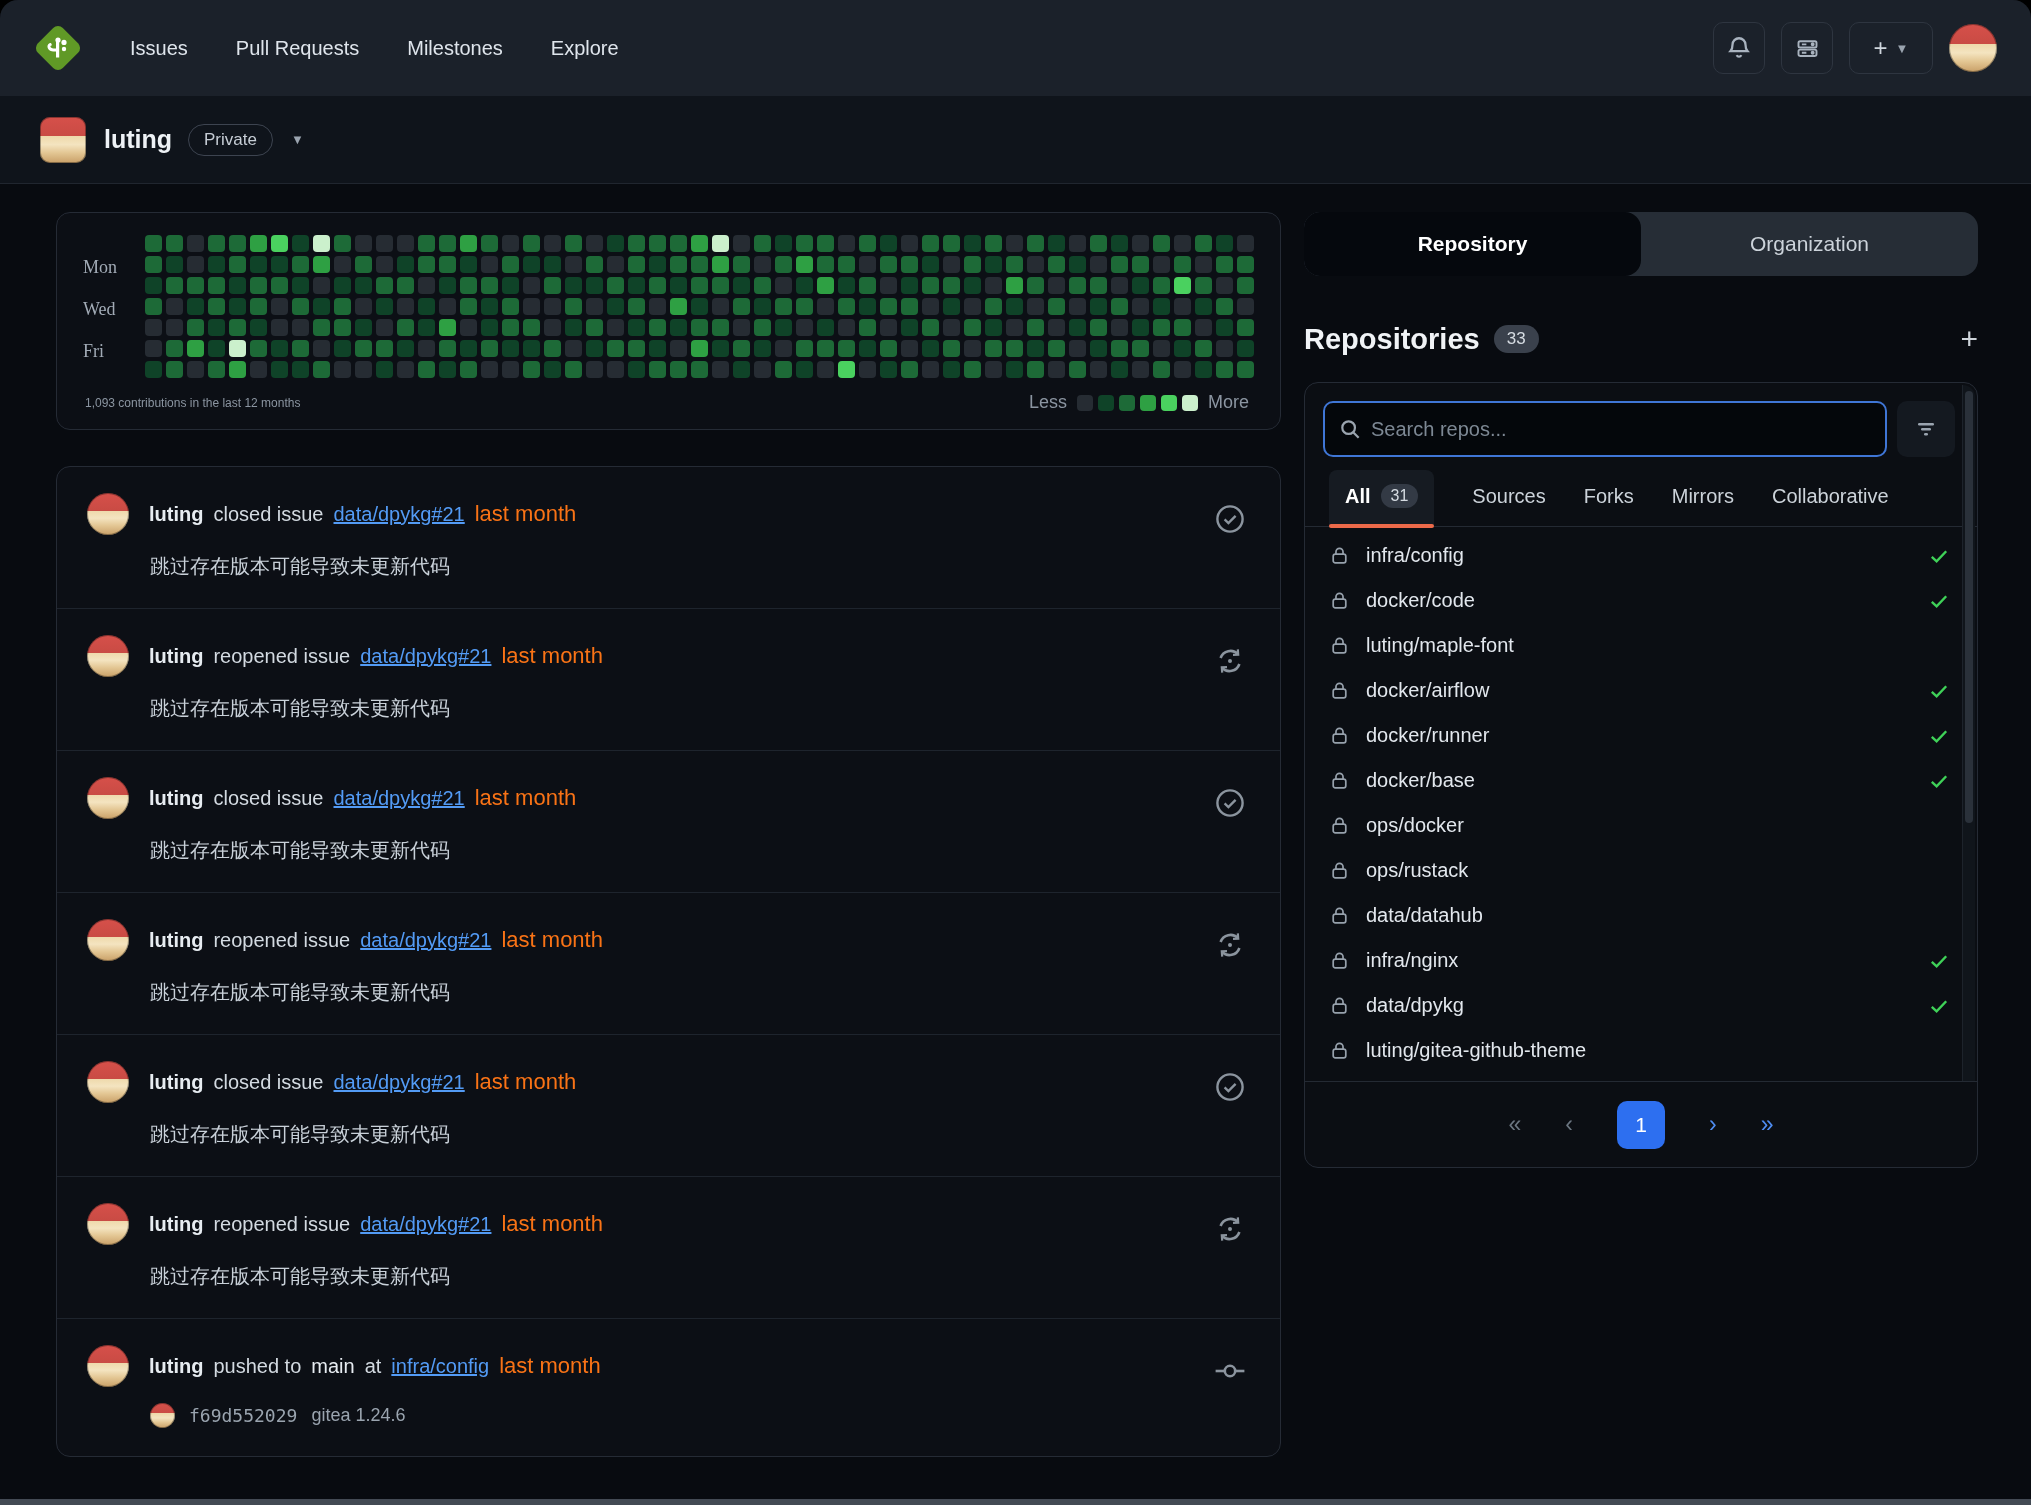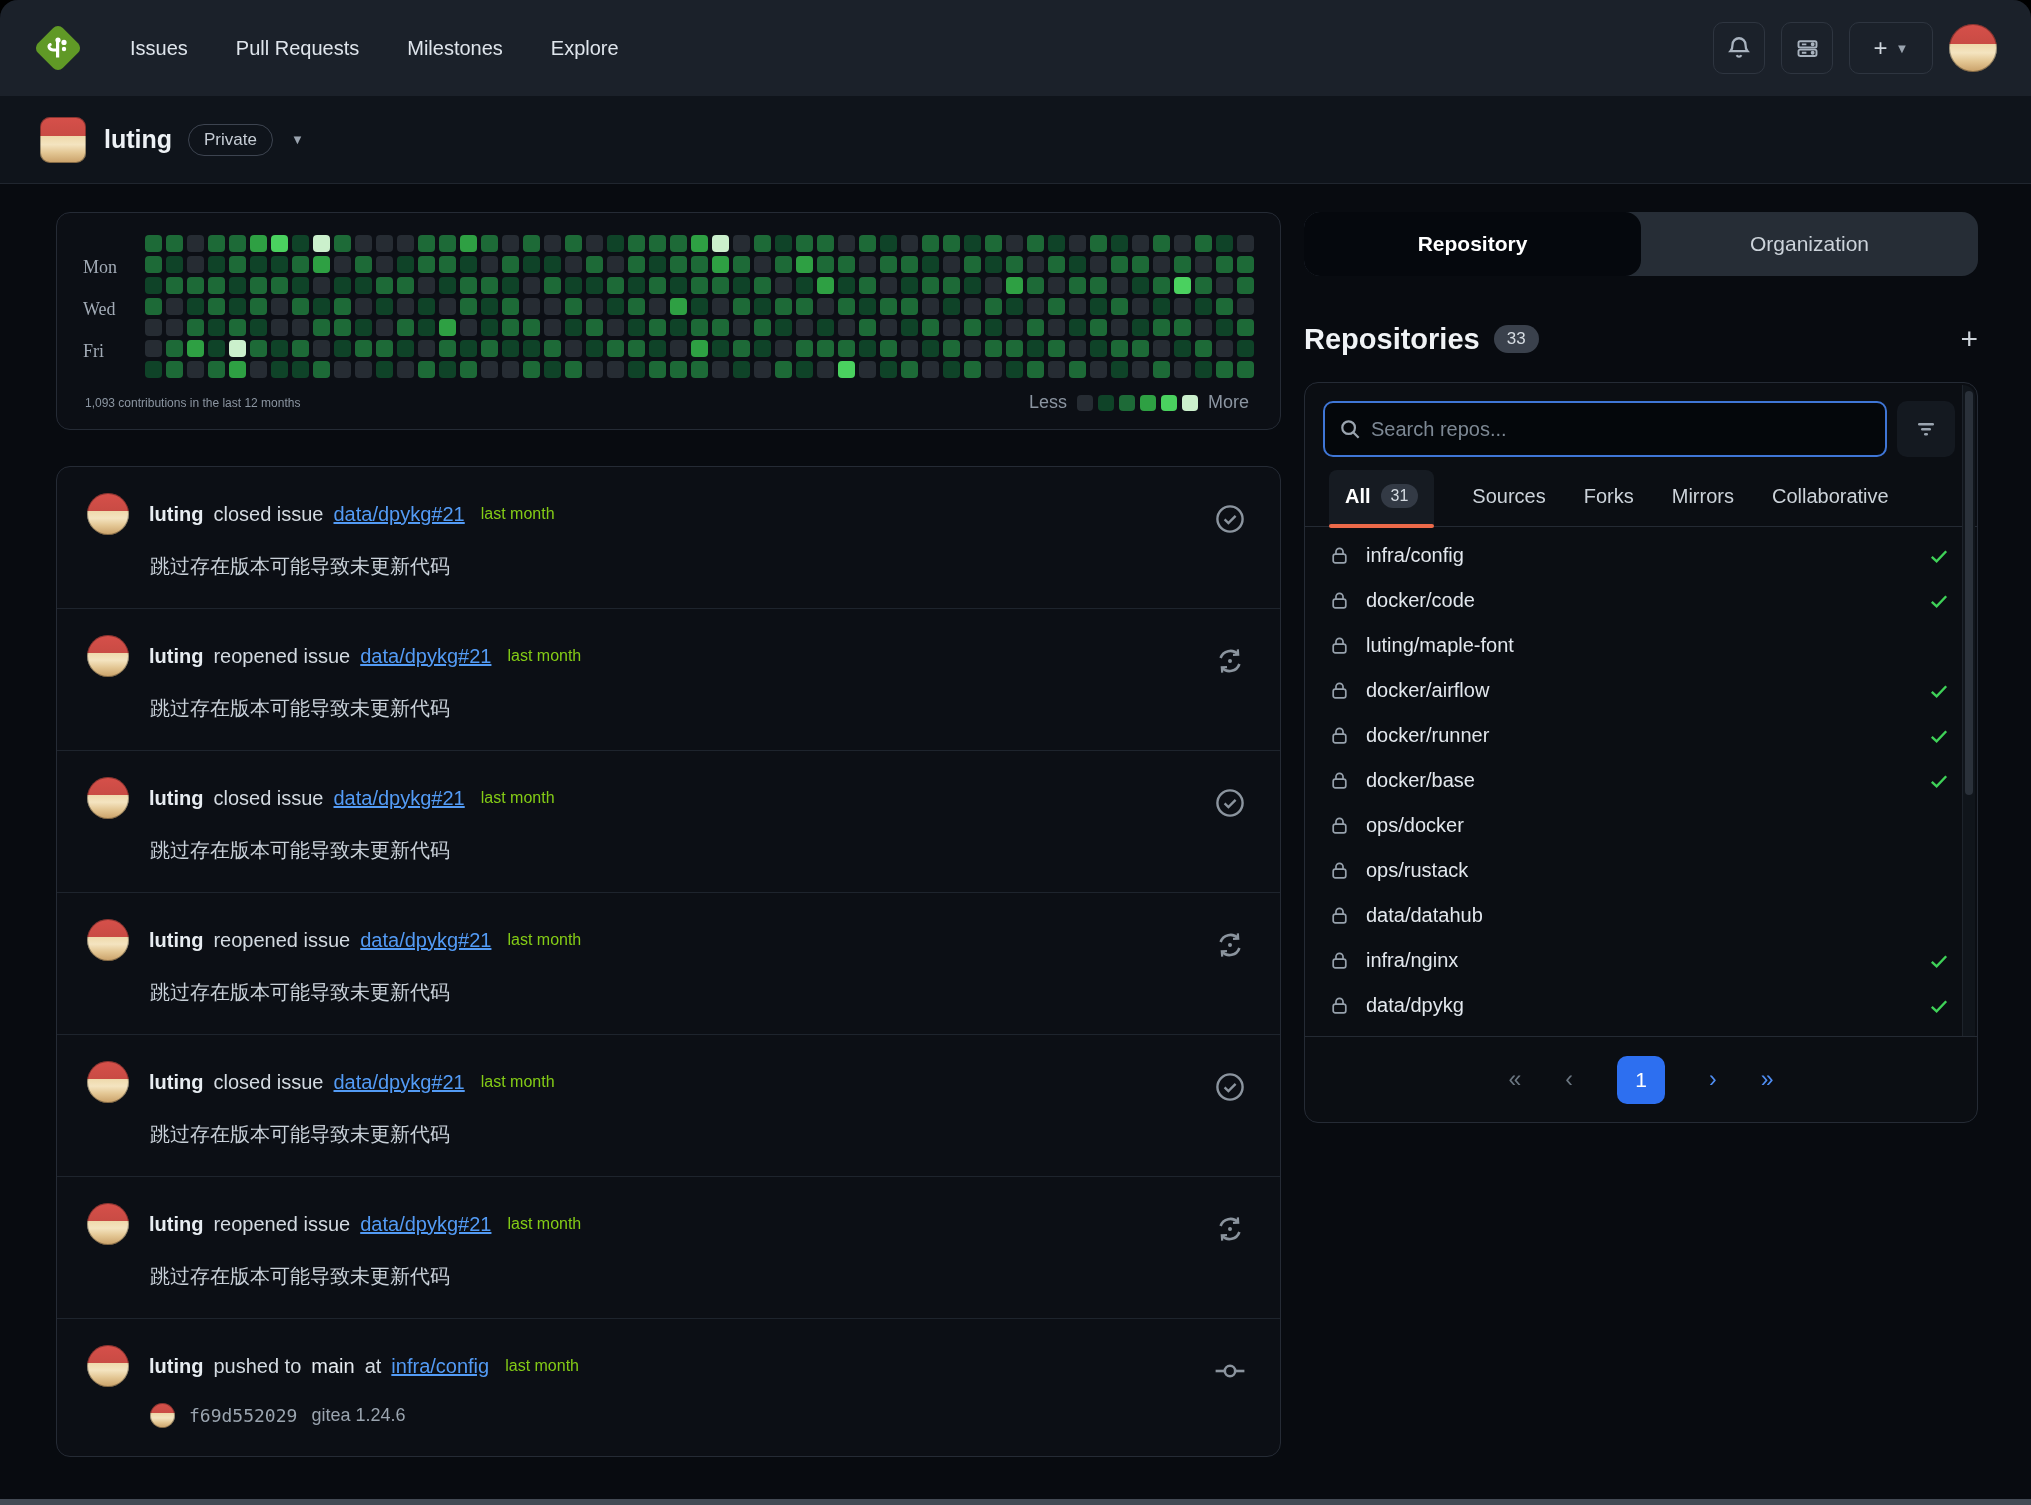--- a/index.html
+++ b/index.html
@@ -57,21 +57,21 @@
   
   .feed-card { margin-top:36px; }
   .feed-item { position:relative; padding:26px 30px 28px 30px; min-height:122px; }
   .feed-item + .feed-item { border-top:1px solid #1e242d; }
   .feed-line1 { display:flex; align-items:center; gap:10px; }
   .feed-avatar { width:42px; height:42px; flex:0 0 auto; }
   .feed-user { color:#e7ecf1; font-size:20px; font-weight:bold; margin-left:10px; }
   .feed-action { color:#d3dae1; font-size:20px; }
   .feed-branch { color:#e7ecf1; font-size:20px; }
   .feed-link { color:#539bf5; font-size:20px; text-decoration:underline; cursor:pointer; }
-  .feed-time { color:#84cc16; font-size:16px; margin-left:6px; }
+  .feed-time { color:#f97316; font-size:22px; }
   .feed-comment { color:#c9d1d9; font-size:20px; margin:18px 0 0 63px; }
   .feed-commit { display:flex; align-items:center; gap:14px; margin:16px 0 0 63px; }
   .commit-avatar { width:25px; height:25px; }
   .commit-sha { font-family:"DejaVu Sans Mono", monospace; color:#9aa4af; font-size:18px; }
   .commit-msg { color:#9aa4af; font-size:18px; }
   .feed-icon { position:absolute; right:34px; top:36px; color:#8b949e; }
 
   
   .segmented { display:flex; background:#262d36; border-radius:16px; height:64px; overflow:hidden; }
   .seg { flex:1; display:flex; align-items:center; justify-content:center;
@@ -873,20 +873,29 @@
                   <path d="M5.3 7 V5.3 a2.7 2.7 0 0 1 5.4 0 V7"></path>
                 </svg>
               </span>
               <span class="repo-name">data/dpykg</span>
               <span class="repo-check">
                 <svg width="24" height="24" viewBox="0 0 16 16" fill="none" stroke="currentColor" stroke-width="1.6">
                   <path d="M3.2 8.6 L6.4 11.6 L12.8 4.8"></path>
                 </svg>
               </span>
             </div>
+            <div class="repo-row">
+              <span class="repo-lock">
+                <svg width="21" height="21" viewBox="0 0 16 16" fill="none" stroke="currentColor" stroke-width="1.3">
+                  <rect x="3.2" y="7" width="9.6" height="6.6" rx="1.6"></rect>
+                  <path d="M5.3 7 V5.3 a2.7 2.7 0 0 1 5.4 0 V7"></path>
+                </svg>
+              </span>
+              <span class="repo-name">luting/gitea-github-theme</span>
+            </div>
           </div>
 
         <div class="scrollbar-track">
           <div class="scrollbar-thumb"></div>
         </div>
 
         <div class="pagination" id="pagination">
             <span class="pg disabled">«</span>
             <span class="pg disabled">‹</span>
             <span class="pg current">1</span>

